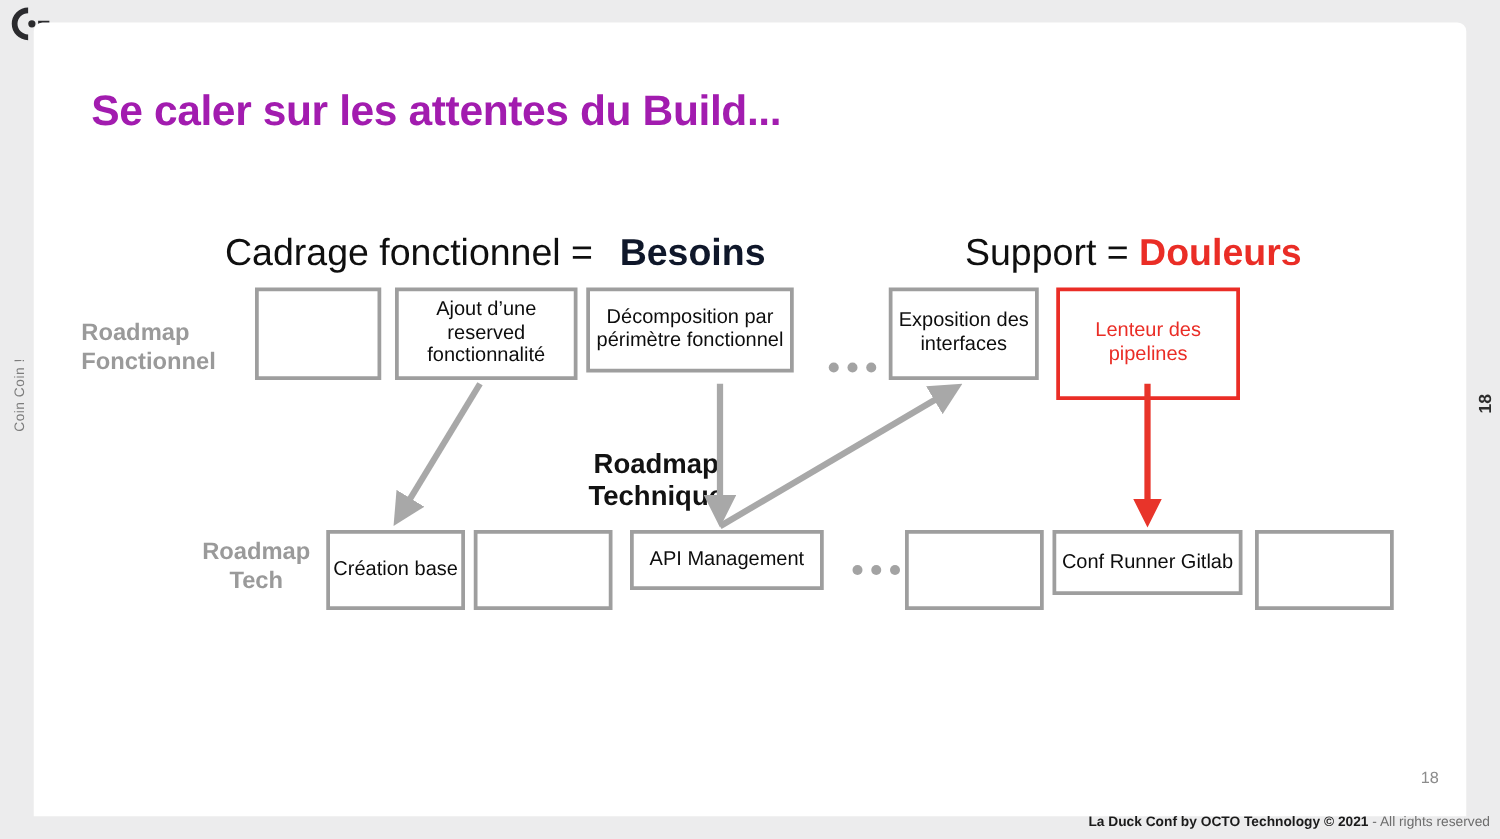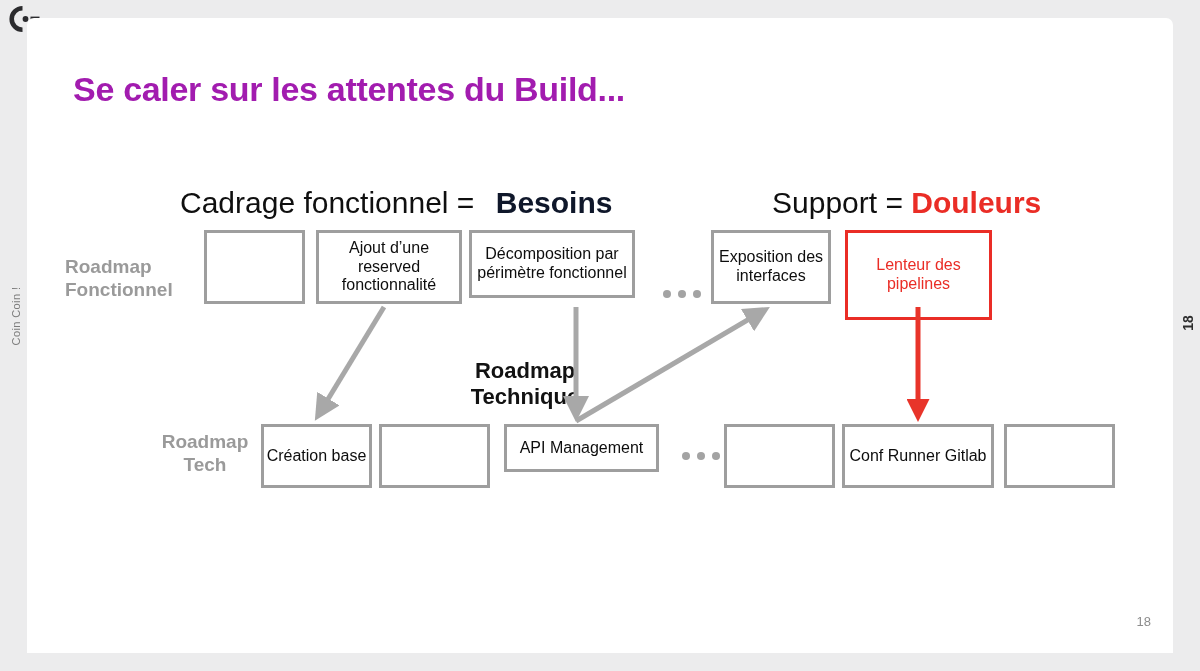--- a/index.html
+++ b/index.html
@@ -239,21 +239,21 @@
     <div class="node-box" style="left:477px; top:406px; width:155px; height:48px;">API Management</div>
 
     <div class="ellipsis-group" style="left:655px; top:434px;">
       <span></span>
         <span></span>
         <span></span>
     </div>
 
     <div class="node-box" style="left:697px; top:406px; width:111px; height:64px;"></div>
 
-    <div class="node-box" style="left:815px; top:406px; width:152px; height:64px;">Conf Runner Gitlab</div>
+    <div class="node-box" style="left:815px; top:406px; width:152px; height:52px;">Conf Runner Gitlab</div>
 
     <div class="node-box" style="left:977px; top:406px; width:111px; height:64px;"></div>
 
     <svg id="arrow-layer">
       <defs>
         <marker id="head-grey" markerWidth="5.2" markerHeight="5.2" refX="3.6" refY="2.6" orient="auto">
           <path d="M0,0 L5.2,2.6 L0,5.2 z" fill="#a8a8a8"></path>
         </marker>
         <marker id="head-red" markerWidth="4.6" markerHeight="4.6" refX="3.4" refY="2.3" orient="auto">
           <path d="M0,0 L4.6,2.3 L0,4.6 z" fill="#e8342a"></path>
@@ -266,14 +266,18 @@
 
       <line x1="549" y1="403" x2="736" y2="293" stroke="#a8a8a8" stroke-width="5" marker-end="url(#head-grey)"></line>
 
       <line x1="891" y1="289" x2="891" y2="398" stroke="#e8342a" stroke-width="5" marker-end="url(#head-red)"></line>
     </svg>
 
     <div id="footer-page-number">18</div>
 
   </div>
 
+  <div id="slide-footer">
+    <span id="footer-brand">La Duck Conf by OCTO Technology  © 2021</span>
+    <span id="footer-rights">- All rights reserved</span>
+  </div>
 
 </div>
 
 </body></html>

